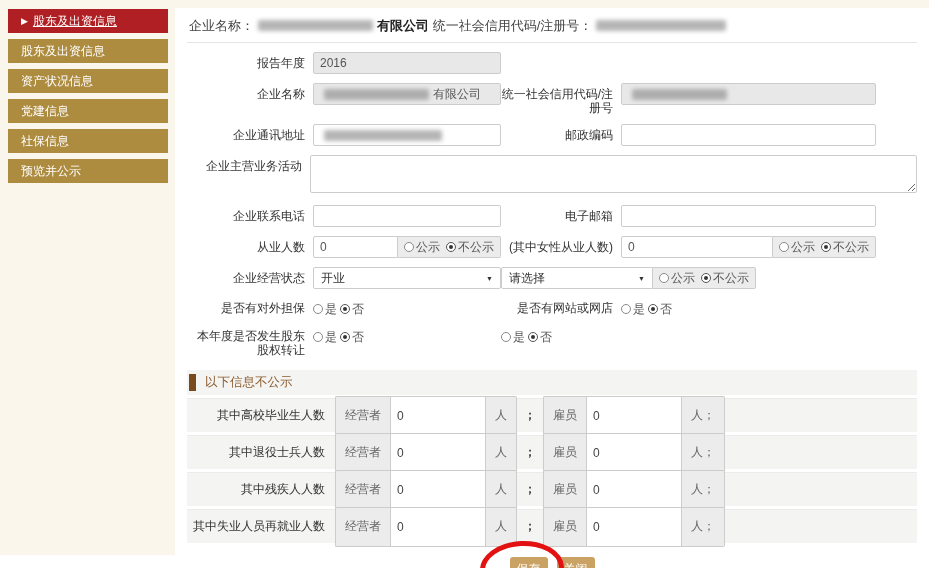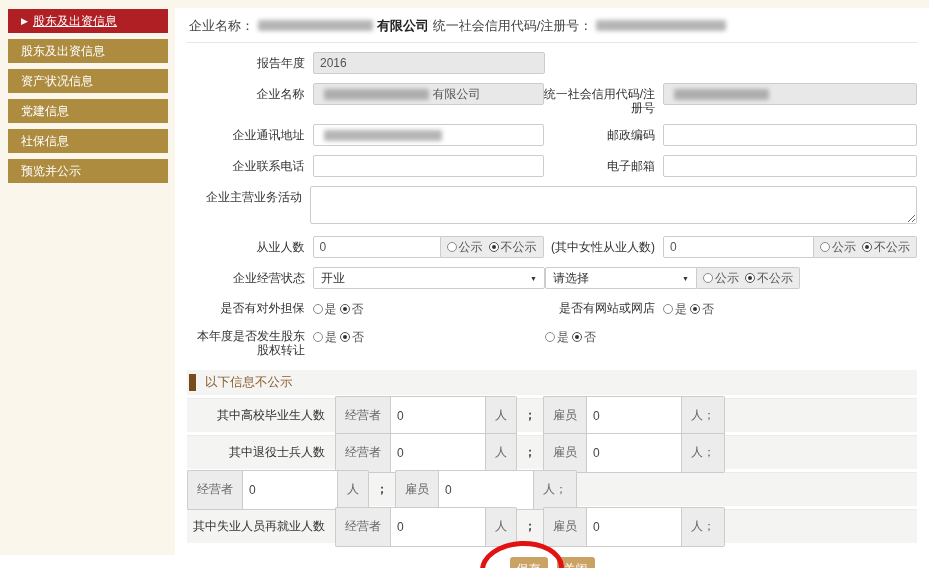--- a/index.html
+++ b/index.html
@@ -41,21 +41,21 @@
   .rw115 { width: 115px; } .rw130 { width: 130px; }
   .rw105 { width: 105px; } .rw95 { width: 95px; } .rw120 { width: 118px; }
 
   
   .frow { display: flex; align-items: flex-start; margin-top: 9px; }
   .lab {
     width: 126px; padding-right: 8px; padding-top: 4px;
     text-align: right; line-height: 14px; color: #333;
   }
   .lab2 { width: 120px; padding-right: 8px; padding-top: 4px; text-align: right; line-height: 14px; }
-  .field { width: 232px; }
+  .field { width: 188px; }
   .field2 { width: 255px; }
   .txt {
     width: 100%; height: 22px; border: 1px solid #ccc; border-radius: 2px;
     padding: 0 6px; font-size: 12px; color: #555; background: #fff;
     font-family: "Liberation Sans", sans-serif;
   }
   .dis { background: #e8e8e8; display: flex; align-items: center; color: #555; }
   .igroup { display: flex; width: 100%; }
   .igroup .txt { flex: 1; border-radius: 2px 0 0 2px; }
   .addon {
@@ -187,34 +187,34 @@
         <span class="redact rw120" style="margin-top:5px"></span>
       </div>
     </div>
     <div class="lab2">邮政编码</div>
     <div class="field2">
       <input class="txt" value="" style="">
     </div>
   </div>
 
   <div class="frow">
-    <div class="lab">企业联系电话</div>
-    <div class="field">
-      <input class="txt" value="" style="">
-    </div>
-    <div class="lab2">电子邮箱</div>
-    <div class="field2">
-      <input class="txt" value="" style="">
-    </div>
-  </div>
-
-  <div class="frow">
     <div class="lab">企业主营业务活动</div>
     <div>
       <textarea class="bigtxt" style=""></textarea>
+    </div>
+  </div>
+
+  <div class="frow">
+    <div class="lab">企业联系电话</div>
+    <div class="field">
+      <input class="txt" value="" style="">
+    </div>
+    <div class="lab2">电子邮箱</div>
+    <div class="field2">
+      <input class="txt" value="" style="">
     </div>
   </div>
 
   <div class="frow">
     <div class="lab">从业人数</div>
     <div class="field">
       <div class="igroup">
         <input class="txt" value="0" style="">
         <span class="addon">
             <span class="radio"></span>
@@ -312,20 +312,21 @@
     </div>
     <span class="psep">；</span>
     <div class="pg">
       <span class="paddon first">雇员</span>
       <input value="0" style="">
       <span class="paddon last">人；</span>
     </div>
   </div>
 
   <div class="prow">
+    <div class="plab">其中残疾人人数</div>
     <div class="pg">
       <span class="paddon first">经营者</span>
       <input value="0" style="">
       <span class="paddon last">人</span>
     </div>
     <span class="psep">；</span>
     <div class="pg">
       <span class="paddon first">雇员</span>
       <input value="0" style="">
       <span class="paddon last">人；</span>

